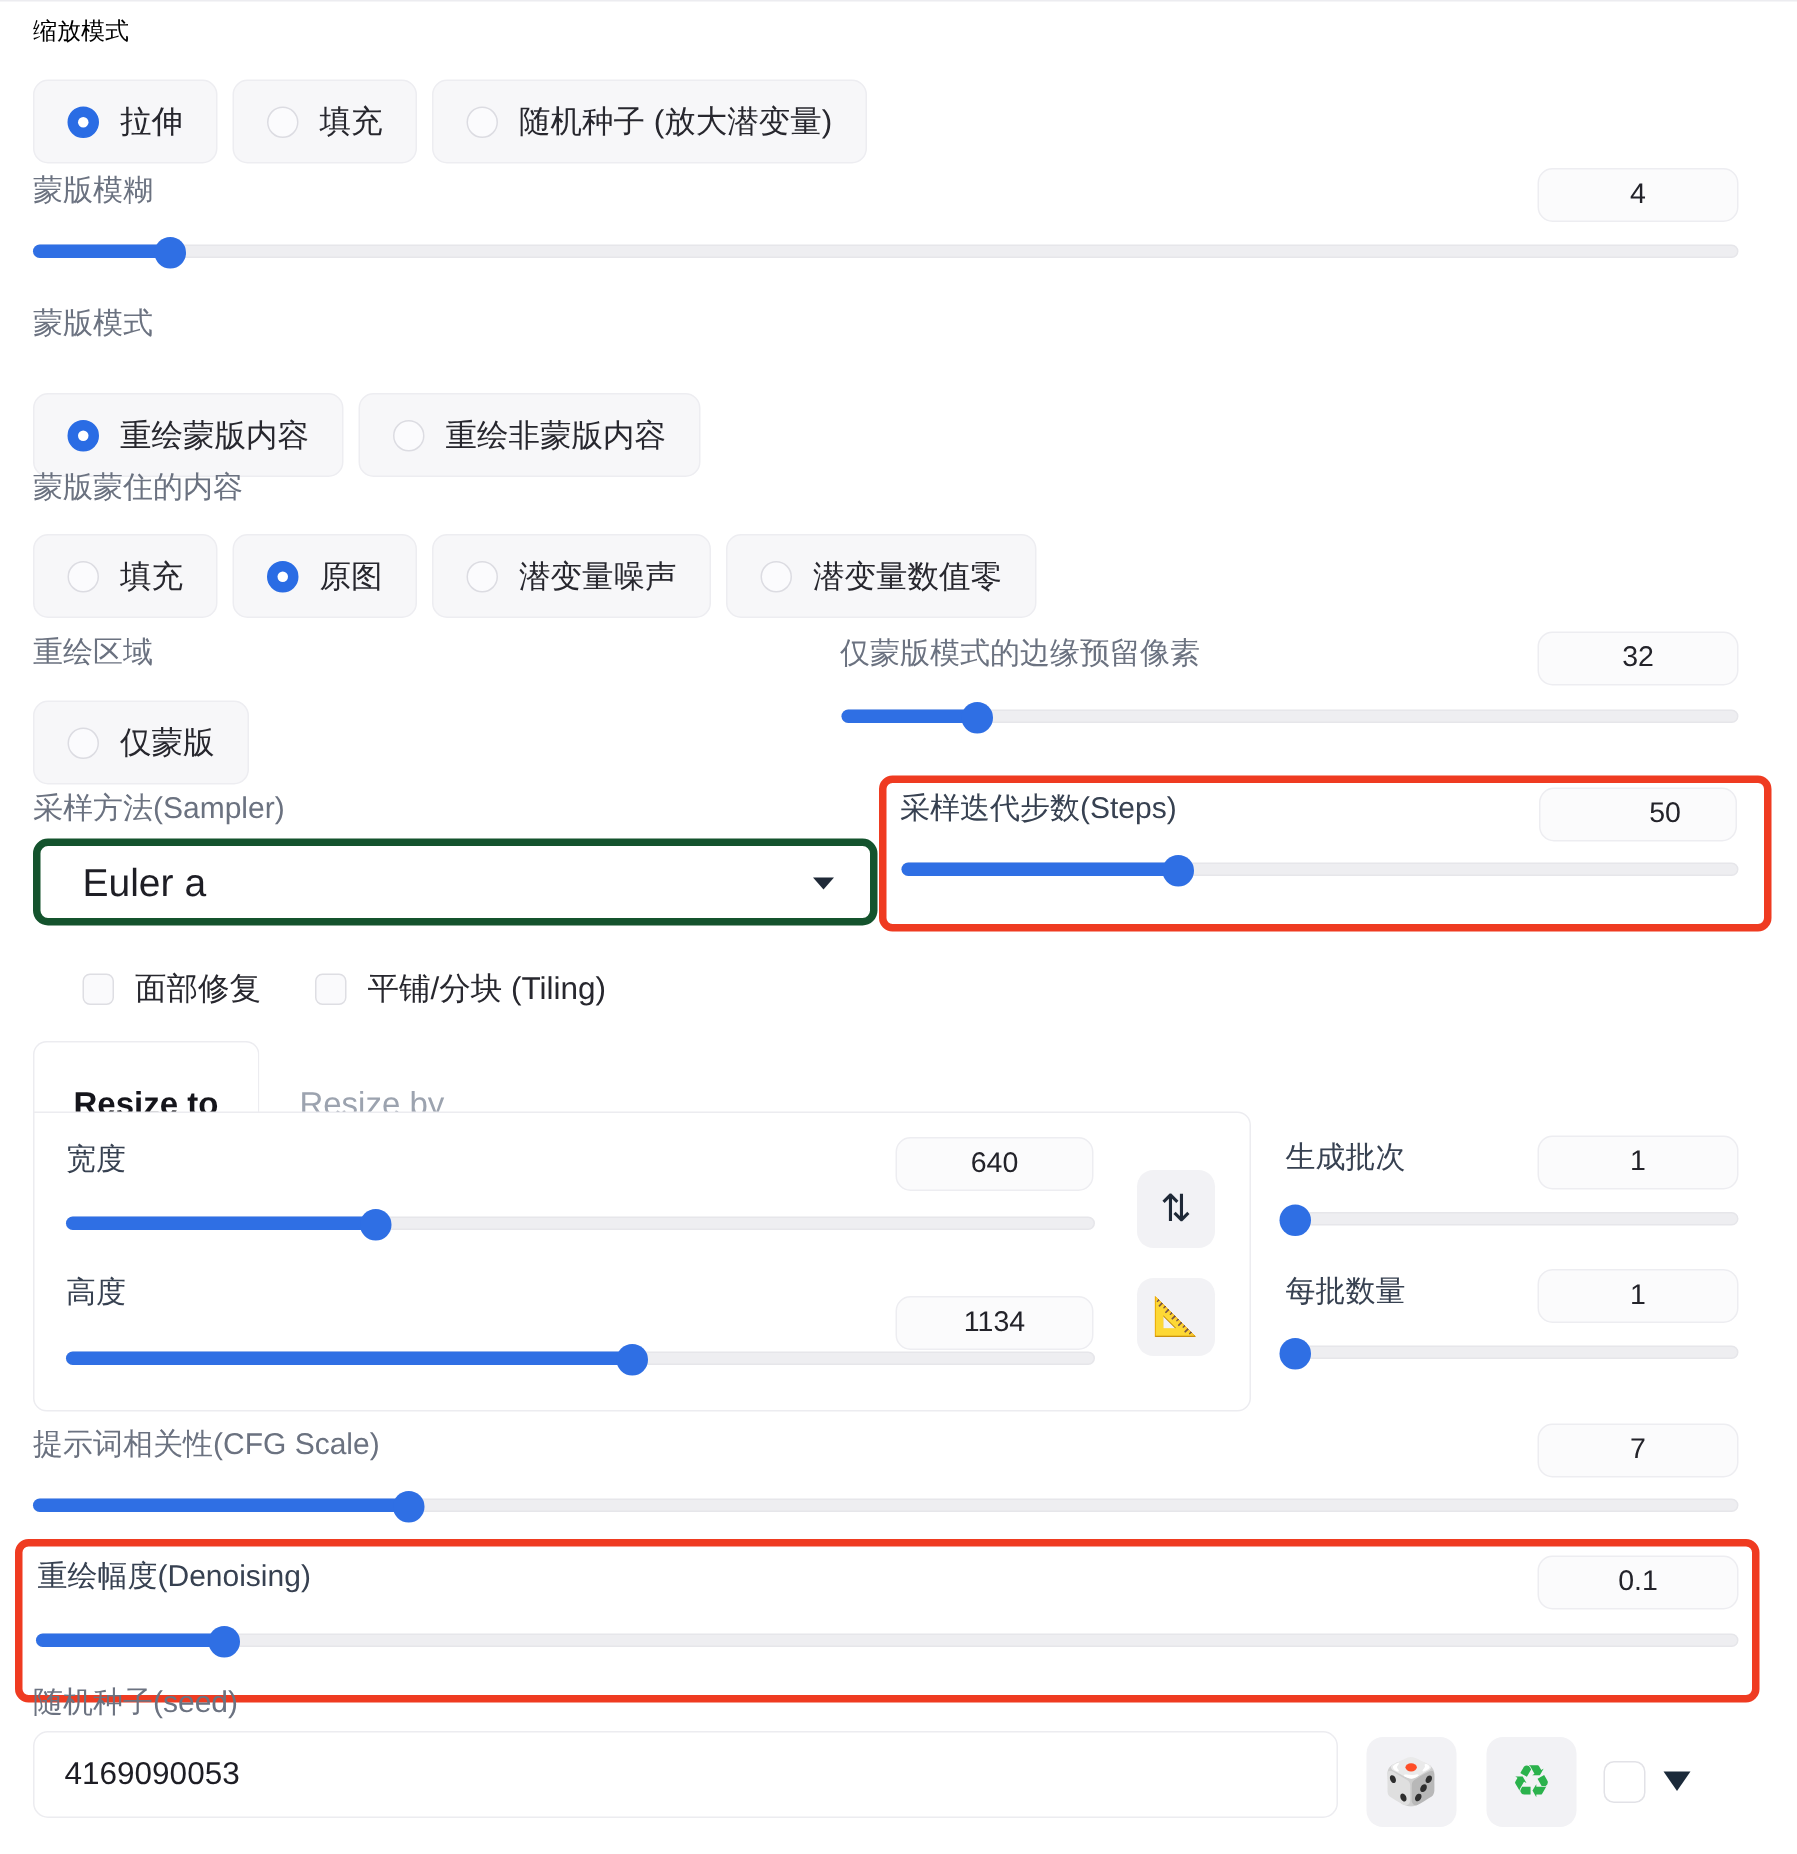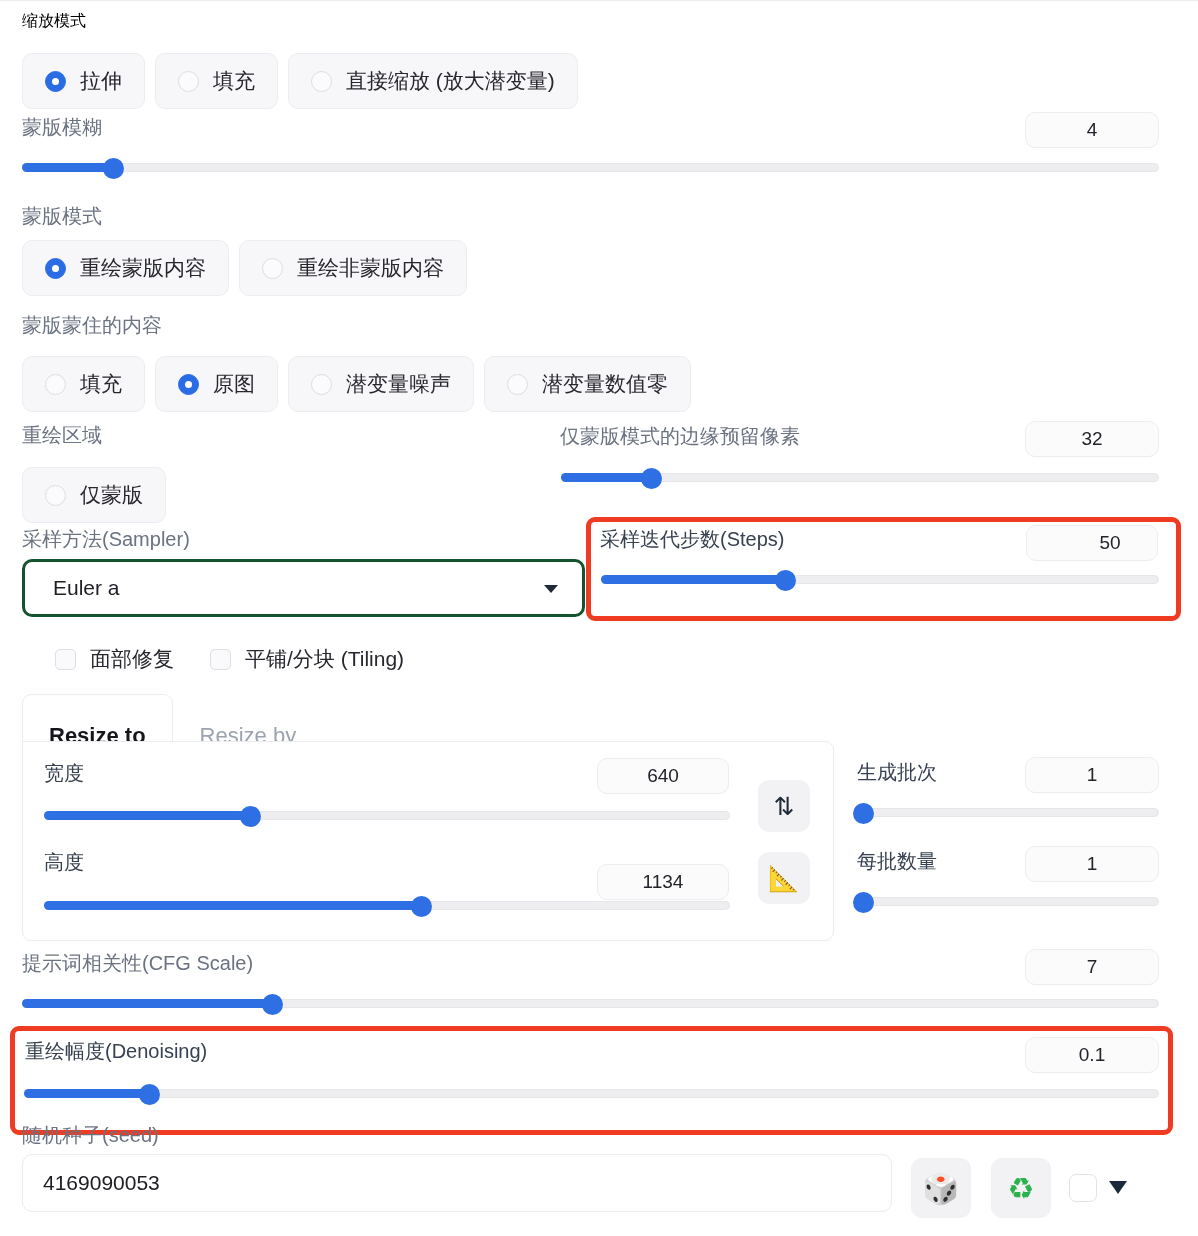--- a/index.html
+++ b/index.html
@@ -125,27 +125,27 @@
     position: absolute;
     border: 5px solid #ef3b21;
     border-radius: 9px;
     pointer-events: none;
   }
 
   
   .select {
     position: relative;
     background: #ffffff;
-    border: 3px solid #14532d;
+    border: 5px solid #14532d;
     border-radius: 10px;
     height: 58px;
     display: flex;
     align-items: center;
     padding: 0 20px 0 28px;
-    font-size: 21px;
+    font-size: 26px;
     color: #1e1e25;
     cursor: pointer;
   }
   .caret {
     position: absolute;
     right: 24px; top: 50%;
     margin-top: -3px;
     width: 0; height: 0;
     border-left: 7px solid transparent;
     border-right: 7px solid transparent;
@@ -225,34 +225,34 @@
     <div class="radio-pill">
       <span class="radio-dot on"></span>
       <span class="radio-text">拉伸</span>
     </div>
     <div class="radio-pill">
       <span class="radio-dot"></span>
       <span class="radio-text">填充</span>
     </div>
     <div class="radio-pill">
       <span class="radio-dot"></span>
-      <span class="radio-text">直接缩放 (放大潜变量)</span>
+      <span class="radio-text">随机种子 (放大潜变量)</span>
     </div>
   </div>
 
   <div class="abs lbl" style="left:22px; top:116px;">蒙版模糊</div>
   <div class="abs numbox" style="left:1025px; top:111px; width:134px;">4</div>
   <div class="abs slider" style="left:22px; top:158px; width:1137px;">
     <div class="track"></div>
     <div class="fill" style="width:8%"></div>
     <div class="thumb" style="left:8%"></div>
   </div>
 
   <div class="abs lbl" style="left:22px; top:205px;">蒙版模式</div>
-  <div class="abs radio-row" style="left:22px; top:239px;justify-content:center;">
+  <div class="abs radio-row" style="left:22px; top:261px;justify-content:center;">
     <div class="radio-pill">
       <span class="radio-dot on"></span>
       <span class="radio-text">重绘蒙版内容</span>
     </div>
     <div class="radio-pill">
       <span class="radio-dot"></span>
       <span class="radio-text">重绘非蒙版内容</span>
     </div>
   </div>
 

